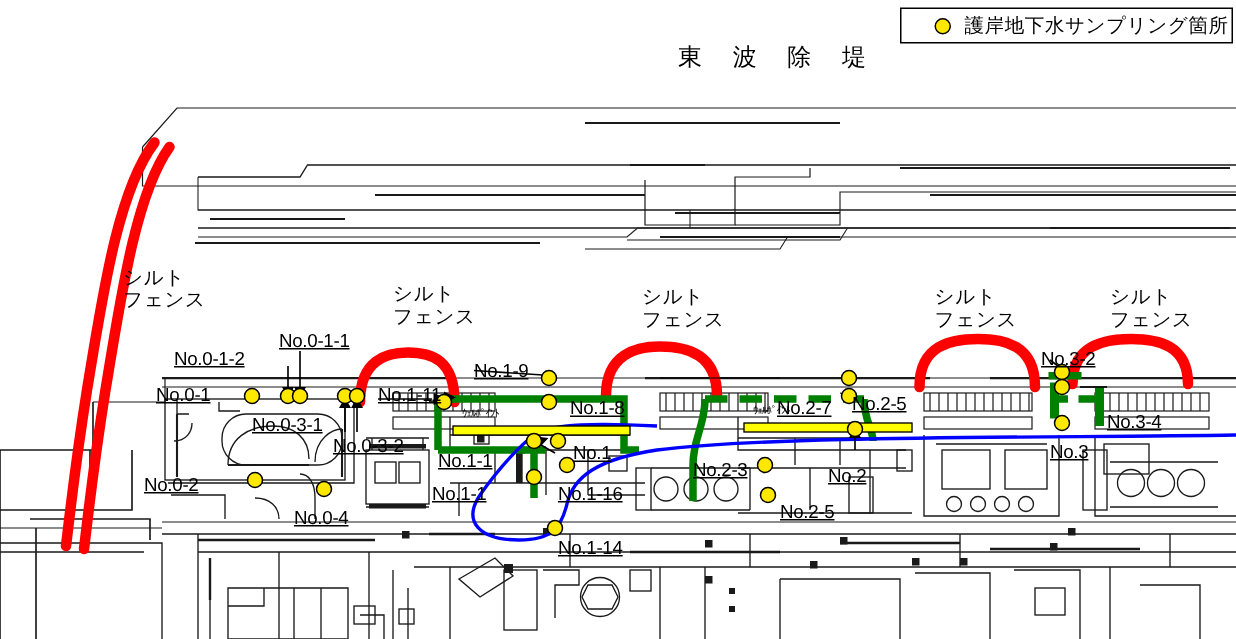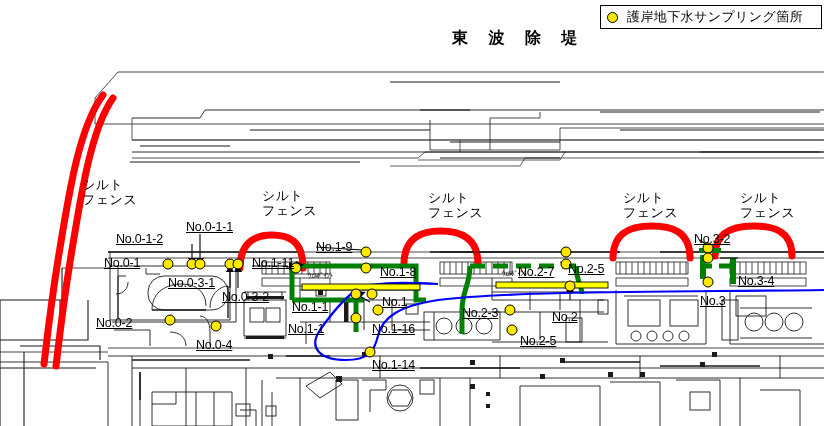--- a/index.html
+++ b/index.html
@@ -3,22 +3,22 @@
 <meta charset="utf-8">
 <style>
   html,body{margin:0;padding:0;background:#ffffff;}
   body{width:824px;height:426px;overflow:hidden;font-family:"Liberation Sans","DejaVu Sans",sans-serif;}
   #stage{position:relative;width:824px;height:426px;background:#fff;}
   #stage svg.layer{position:absolute;left:0;top:0;width:824px;height:426px;}
   .lbl{position:absolute;white-space:nowrap;color:#000;font-family:"Liberation Sans","DejaVu Sans",sans-serif;}
   .id-lbl{font-size:12.5px;letter-spacing:-0.2px;text-decoration:underline;}
   .silt{font-size:13px;line-height:15px;letter-spacing:0.5px;}
   .wellpt{font-size:7px;letter-spacing:-0.5px;color:#000;}
-  .title{font-size:16px;letter-spacing:8px;font-weight:bold;}
-  .legend-box{position:absolute;left:600px;top:5px;width:222px;height:24px;border:1.2px solid #000;background:#fff;box-sizing:border-box;display:flex;align-items:center;padding-left:6px;}
+  .title{font-size:16px;letter-spacing:8px;font-weight:normal;}
+  .legend-box{position:absolute;left:600px;top:5px;width:222px;height:24px;border:1.2px solid #000;background:#fff;box-sizing:border-box;display:flex;align-items:center;padding-left:22px;}
   .legend-dot{width:11px;height:11px;border-radius:50%;background:#ffe800;border:1.1px solid #000;box-sizing:border-box;flex:0 0 auto;}
   .legend-text{font-size:13px;margin-left:9px;letter-spacing:0.4px;}
 </style>
 </head>
 <body>
 
 <div id="stage">
 
   <svg class="layer" viewBox="0 0 824 426">
     <g stroke="#1a1a1a" fill="none" stroke-width="0.7">

